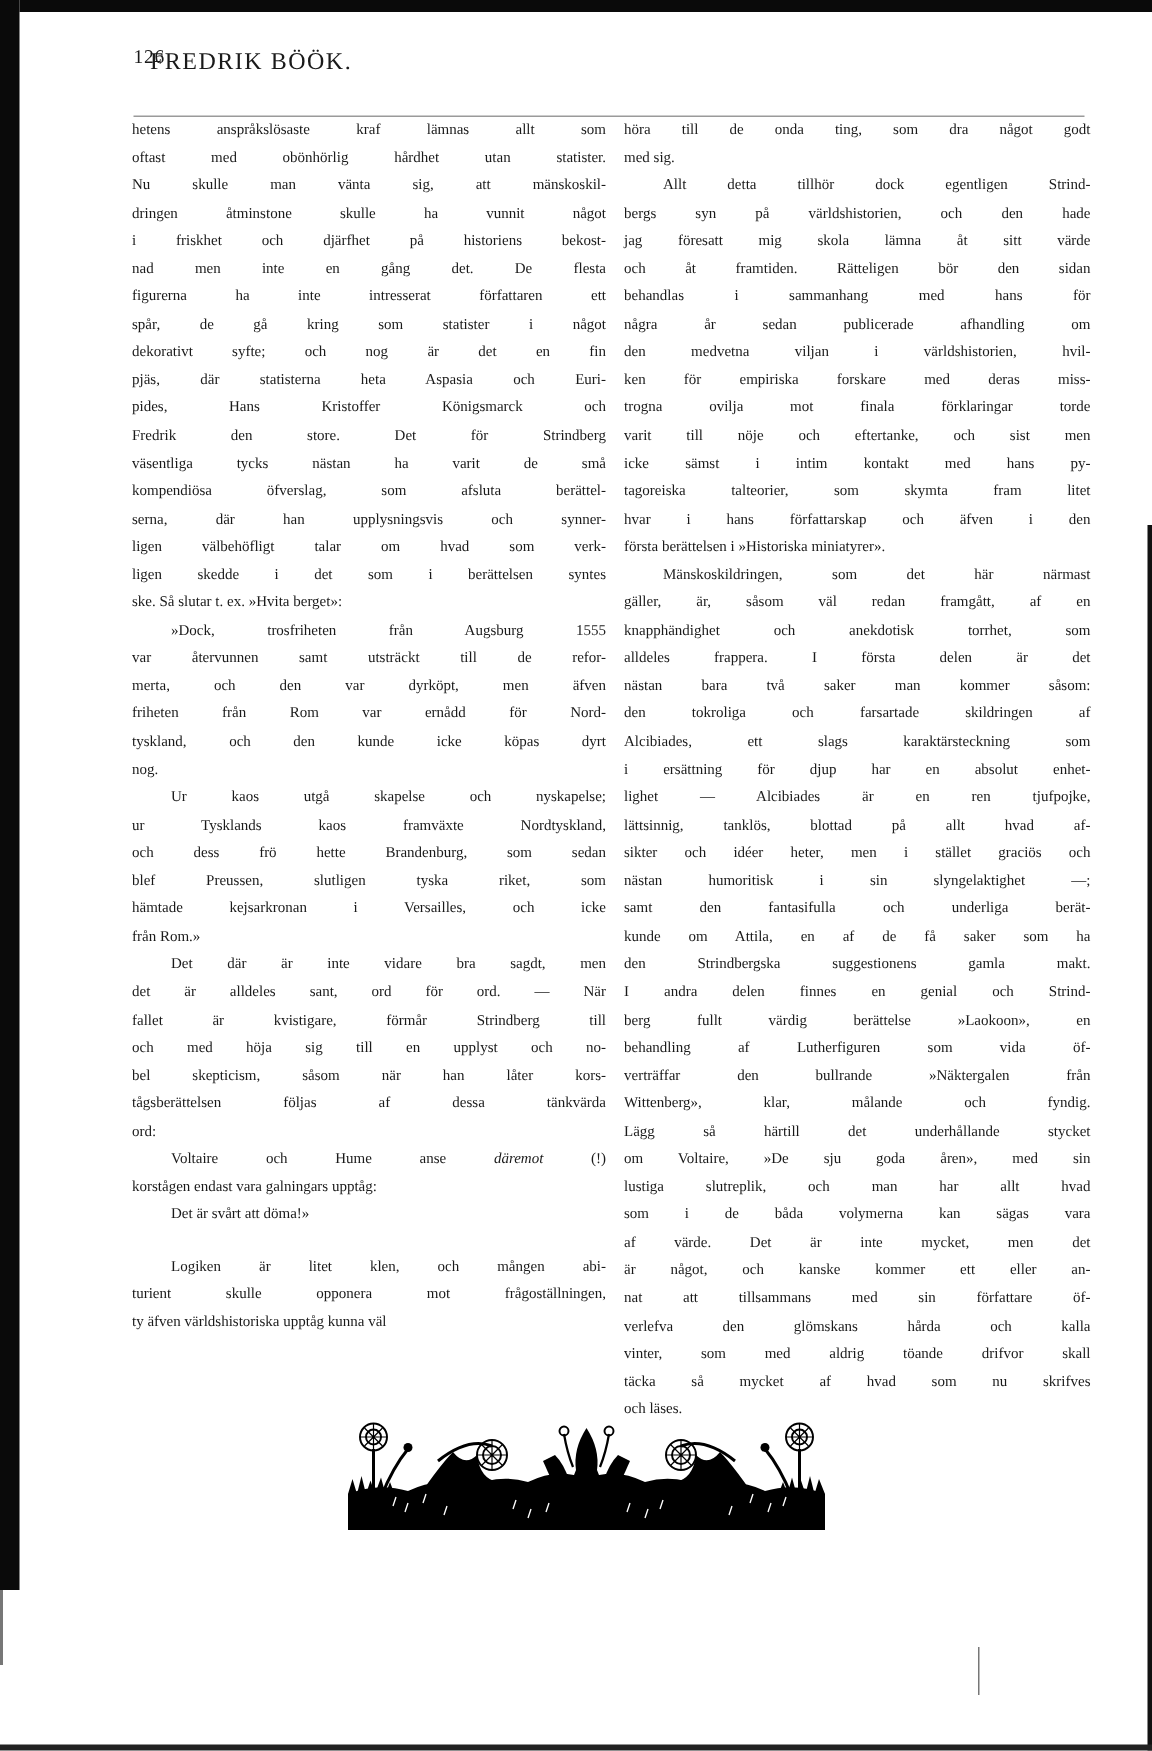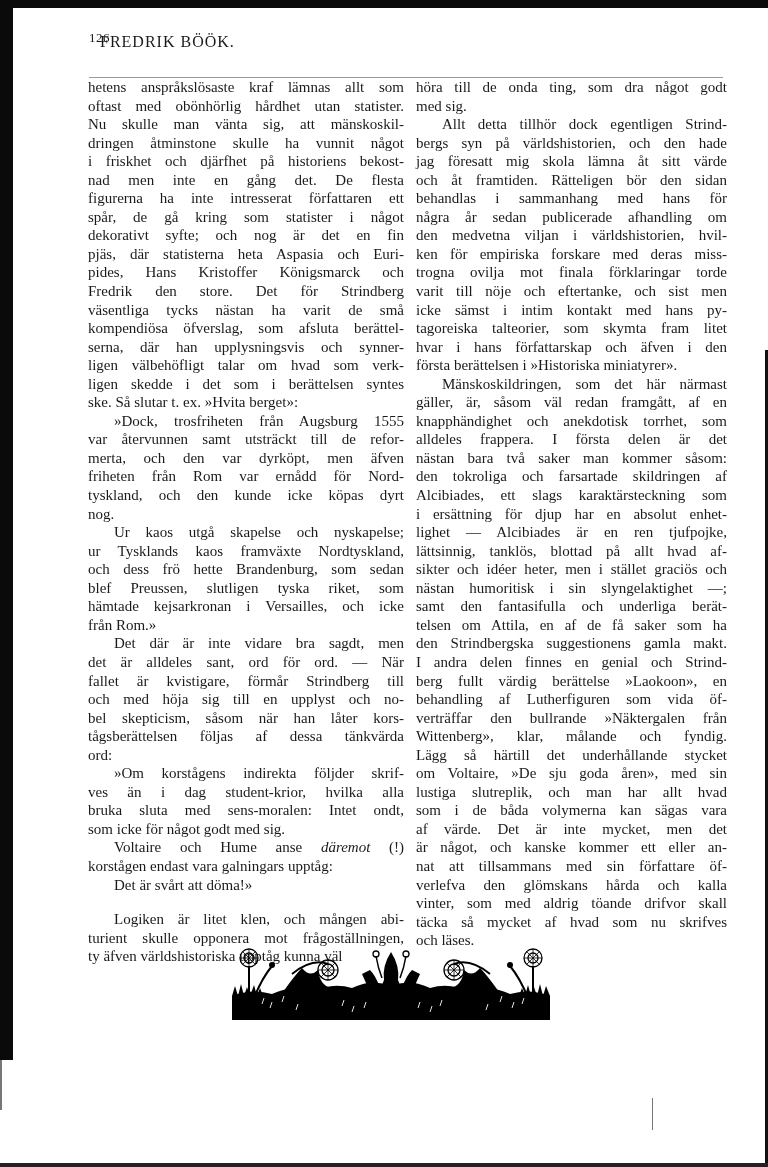--- a/index.html
+++ b/index.html
@@ -8,21 +8,21 @@
   .edge-left { position:absolute; left:0; top:0; width:13px; height:1060px; background:#0a0a0a; }
   .edge-left-fade { position:absolute; left:0; top:1060px; width:2px; height:50px; background:#777; }
   .edge-top { position:absolute; left:13px; top:0; width:755px; height:8px; background:#0a0a0a; }
   .edge-bottom { position:absolute; left:0; top:1163px; width:768px; height:4px; background:#222; }
   .edge-right { position:absolute; left:765px; top:350px; width:3px; height:817px; background:#111; }
   .stray-mark { position:absolute; left:652px; top:1098px; width:1px; height:32px; background:#777; }
   .page-num { position:absolute; left:89px; top:30px; font-size:13px; letter-spacing:0.5px; }
   .running-head { position:absolute; left:0; width:688px; top:33px; text-align:left;
                   font-size:16px; letter-spacing:1px; padding-left:100px; box-sizing:border-box; }
   .head-rule { position:absolute; left:89px; top:77px; width:634px; height:1px; background:#9a9a9a; }
-  .col { position:absolute; top:78px; font-size:15px; line-height:18.55px; text-align:justify; }
+  .col { position:absolute; top:78px; font-size:10px; line-height:18.55px; text-align:justify; }
   .col-left { left:88px; width:316px; }
   .col-right { left:416px; width:311px; }
   .col p { margin:0; }
   .line { display:block; text-align:justify; text-align-last:justify; white-space:nowrap; }
   .line.last { text-align-last:left; }
   .ornament { position:absolute; left:232px; top:948px; width:318px; height:72px; }
 </style>
 </head>
 <body>
 
@@ -77,26 +77,20 @@
     <p>
       <span class="line" style="text-indent: 26px;">Det där är inte vidare bra sagdt, men</span>
       <span class="line">det är alldeles sant, ord för ord. — När</span>
       <span class="line">fallet är kvistigare, förmår Strindberg till</span>
       <span class="line">och med höja sig till en upplyst och no-</span>
       <span class="line">bel skepticism, såsom när han låter kors-</span>
       <span class="line">tågsberättelsen följas af dessa tänkvärda</span>
       <span class="line last">ord:</span>
     </p>
     <p>
-      <span class="line" style="text-indent: 26px;">»Om korstågens indirekta följder skrif-</span>
-      <span class="line">ves än i dag student-krior, hvilka alla</span>
-      <span class="line">bruka sluta med sens-moralen: Intet ondt,</span>
-      <span class="line last">som icke för något godt med sig.</span>
-    </p>
-    <p>
       <span class="line" style="text-indent: 26px;"><span>Voltaire och Hume anse </span><i>däremot</i><span> (!)</span></span>
       <span class="line last">korstågen endast vara galningars upptåg:</span>
     </p>
     <p>
       <span class="line last" style="text-indent: 26px;">Det är svårt att döma!»</span>
     </p>
     <p>
       <span class="line" style="text-indent: 26px; margin-top: 16px;">Logiken är litet klen, och mången abi-</span>
       <span class="line">turient skulle opponera mot frågoställningen,</span>
       <span class="line last">ty äfven världshistoriska upptåg kunna väl</span>
@@ -130,21 +124,21 @@
       <span class="line">alldeles frappera. I första delen är det</span>
       <span class="line">nästan bara två saker man kommer såsom:</span>
       <span class="line">den tokroliga och farsartade skildringen af</span>
       <span class="line">Alcibiades, ett slags karaktärsteckning som</span>
       <span class="line">i ersättning för djup har en absolut enhet-</span>
       <span class="line">lighet — Alcibiades är en ren tjufpojke,</span>
       <span class="line">lättsinnig, tanklös, blottad på allt hvad af-</span>
       <span class="line">sikter och idéer heter, men i stället graciös och</span>
       <span class="line">nästan humoritisk i sin slyngelaktighet —;</span>
       <span class="line">samt den fantasifulla och underliga berät-</span>
-      <span class="line">telsen om Attila, en af de få saker som ha</span>
+      <span class="line">kunde om Attila, en af de få saker som ha</span>
       <span class="line">den Strindbergska suggestionens gamla makt.</span>
       <span class="line">I andra delen finnes en genial och Strind-</span>
       <span class="line">berg fullt värdig berättelse »Laokoon», en</span>
       <span class="line">behandling af Lutherfiguren som vida öf-</span>
       <span class="line">verträffar den bullrande »Näktergalen från</span>
       <span class="line">Wittenberg», klar, målande och fyndig.</span>
       <span class="line">Lägg så härtill det underhållande stycket</span>
       <span class="line">om Voltaire, »De sju goda åren», med sin</span>
       <span class="line">lustiga slutreplik, och man har allt hvad</span>
       <span class="line">som i de båda volymerna kan sägas vara</span>

